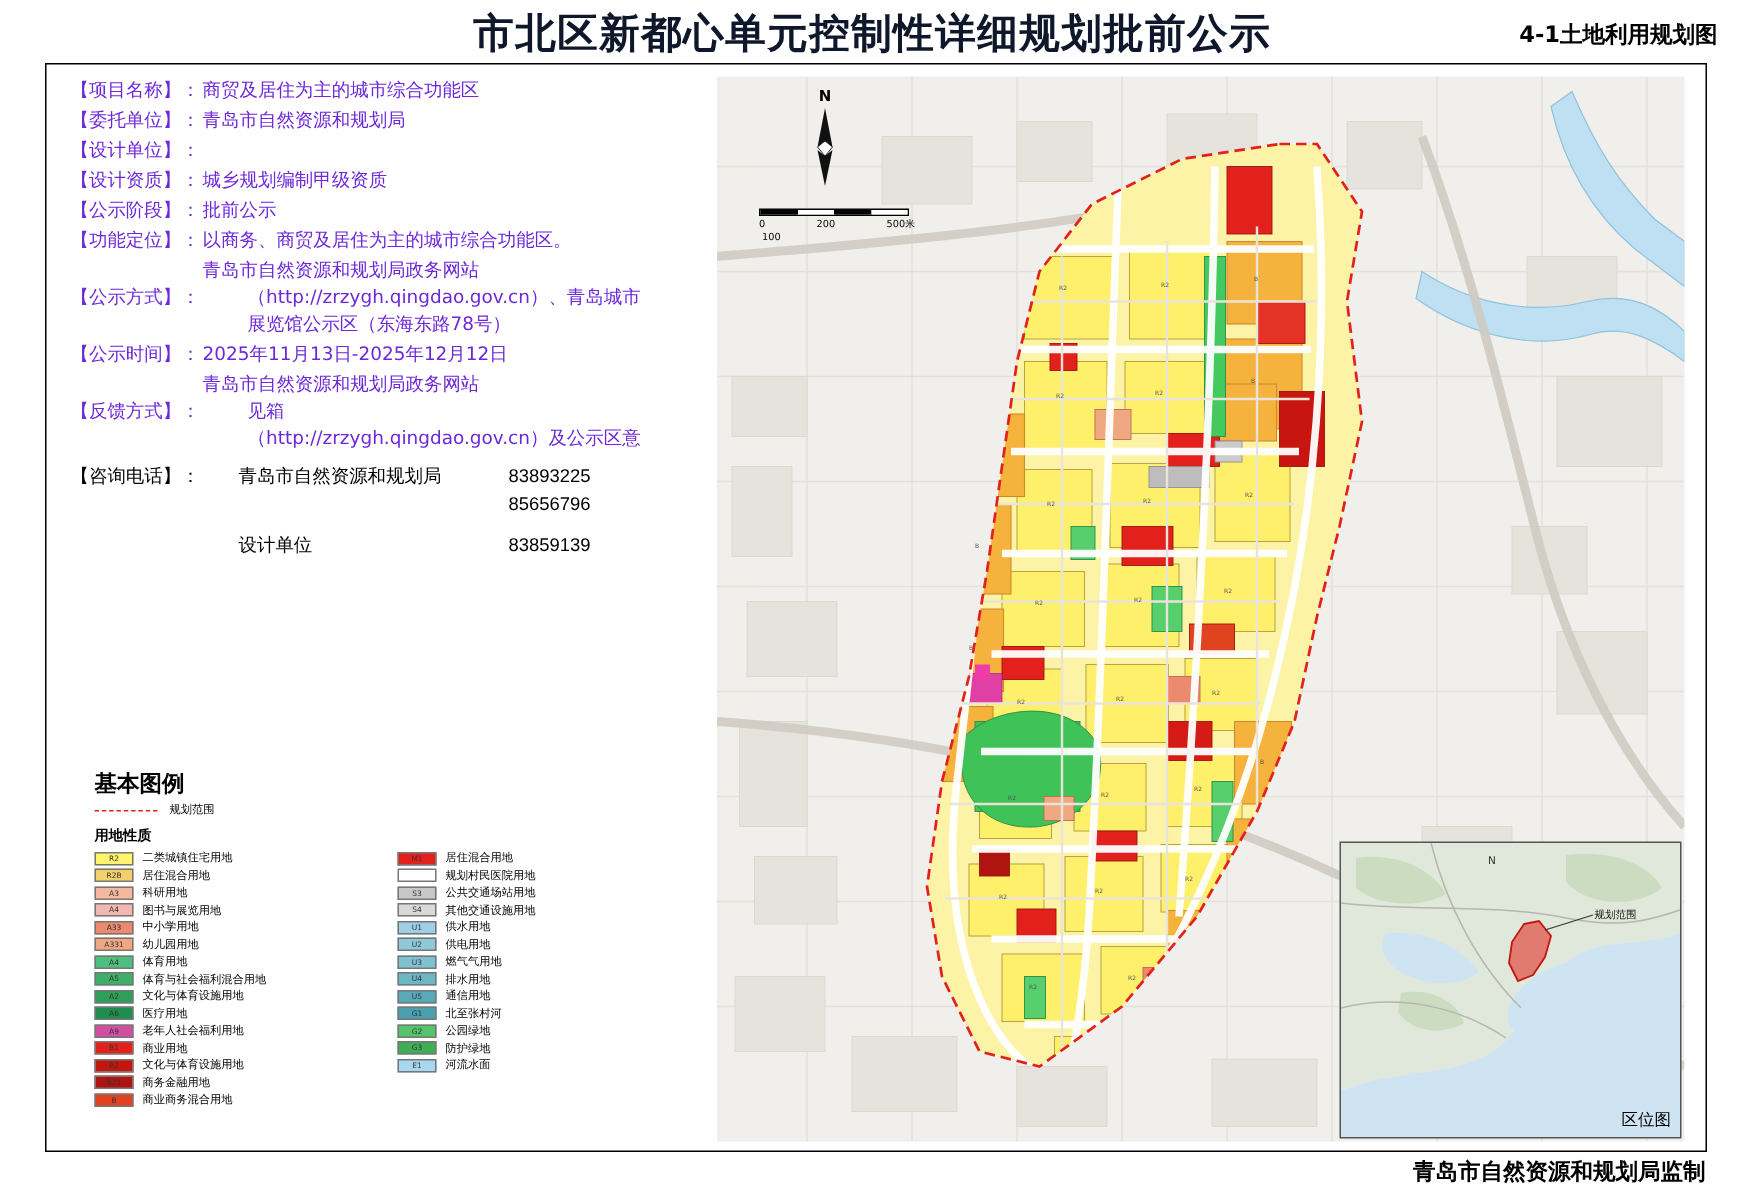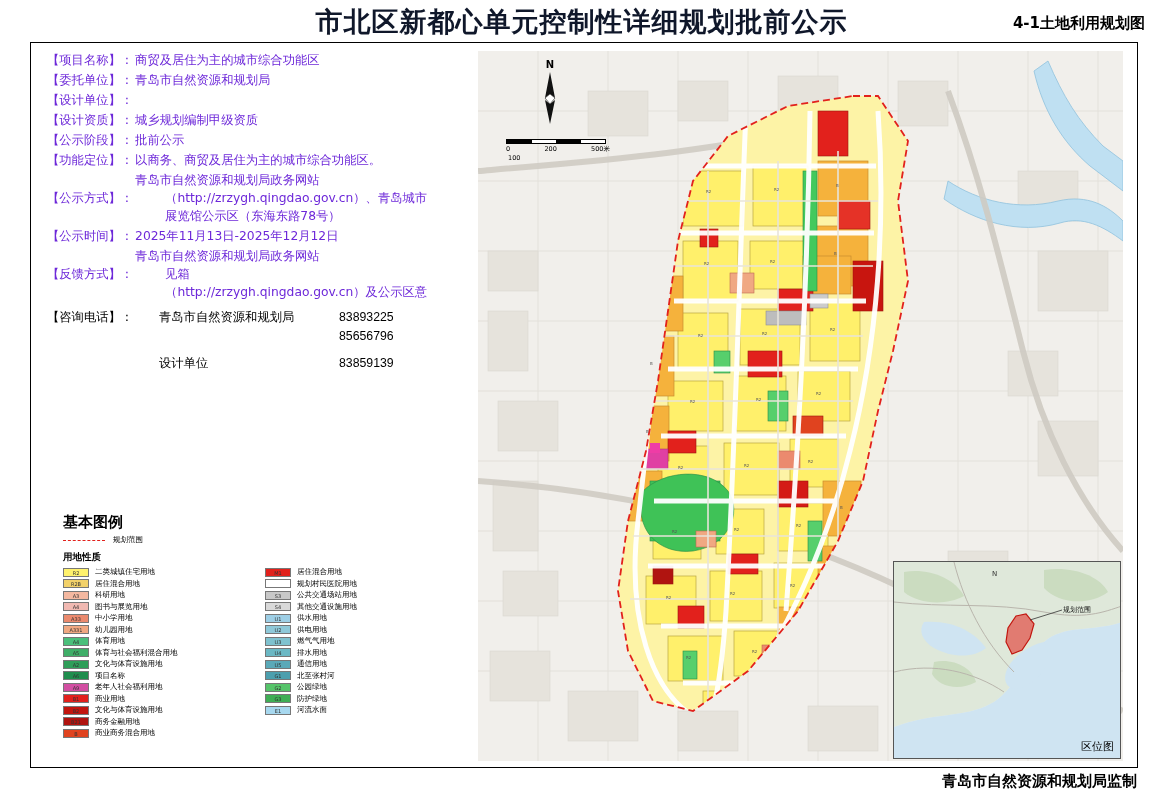--- a/index.html
+++ b/index.html
@@ -324,21 +324,21 @@
         <div class="lg-item">
             <span class="lg-sw" style="background:#3fae68">A5</span>
             <span class="lg-label">体育与社会福利混合用地</span>
           </div>
         <div class="lg-item">
             <span class="lg-sw" style="background:#2f9e59">A2</span>
             <span class="lg-label">文化与体育设施用地</span>
           </div>
         <div class="lg-item">
             <span class="lg-sw" style="background:#1f8d4d">A6</span>
-            <span class="lg-label">项目名称</span>
+            <span class="lg-label">医疗用地</span>
           </div>
         <div class="lg-item">
             <span class="lg-sw" style="background:#d24fa2">A9</span>
             <span class="lg-label">老年人社会福利用地</span>
           </div>
         <div class="lg-item">
             <span class="lg-sw" style="background:#e2211c">B1</span>
             <span class="lg-label">商业用地</span>
           </div>
         <div class="lg-item">

